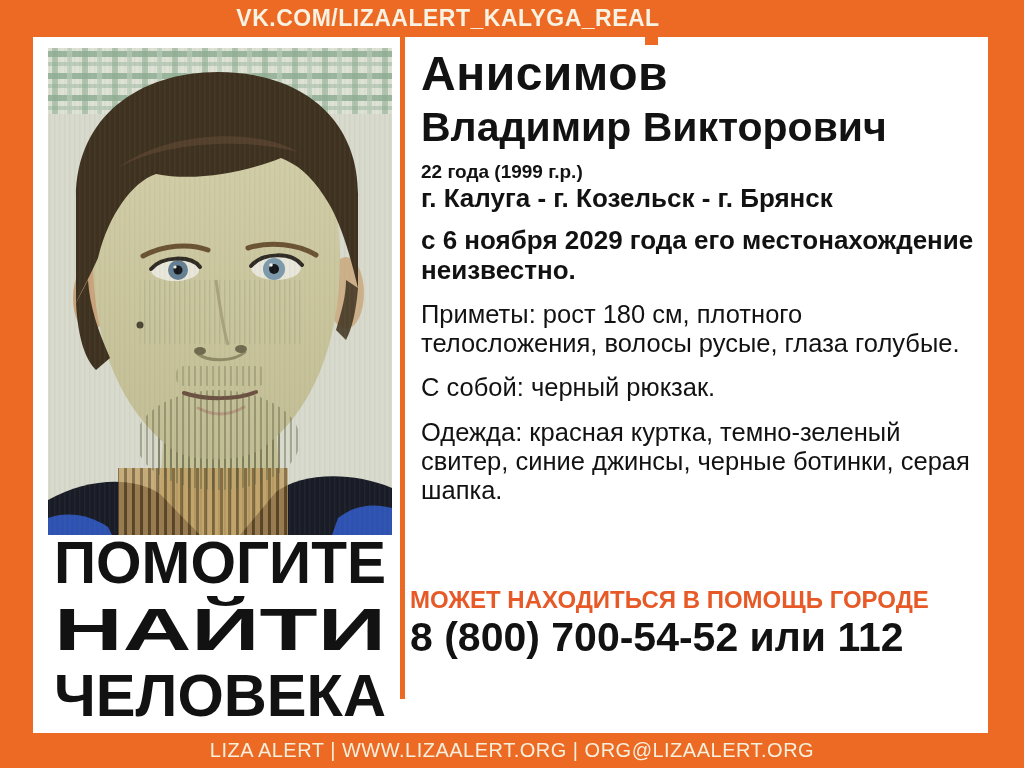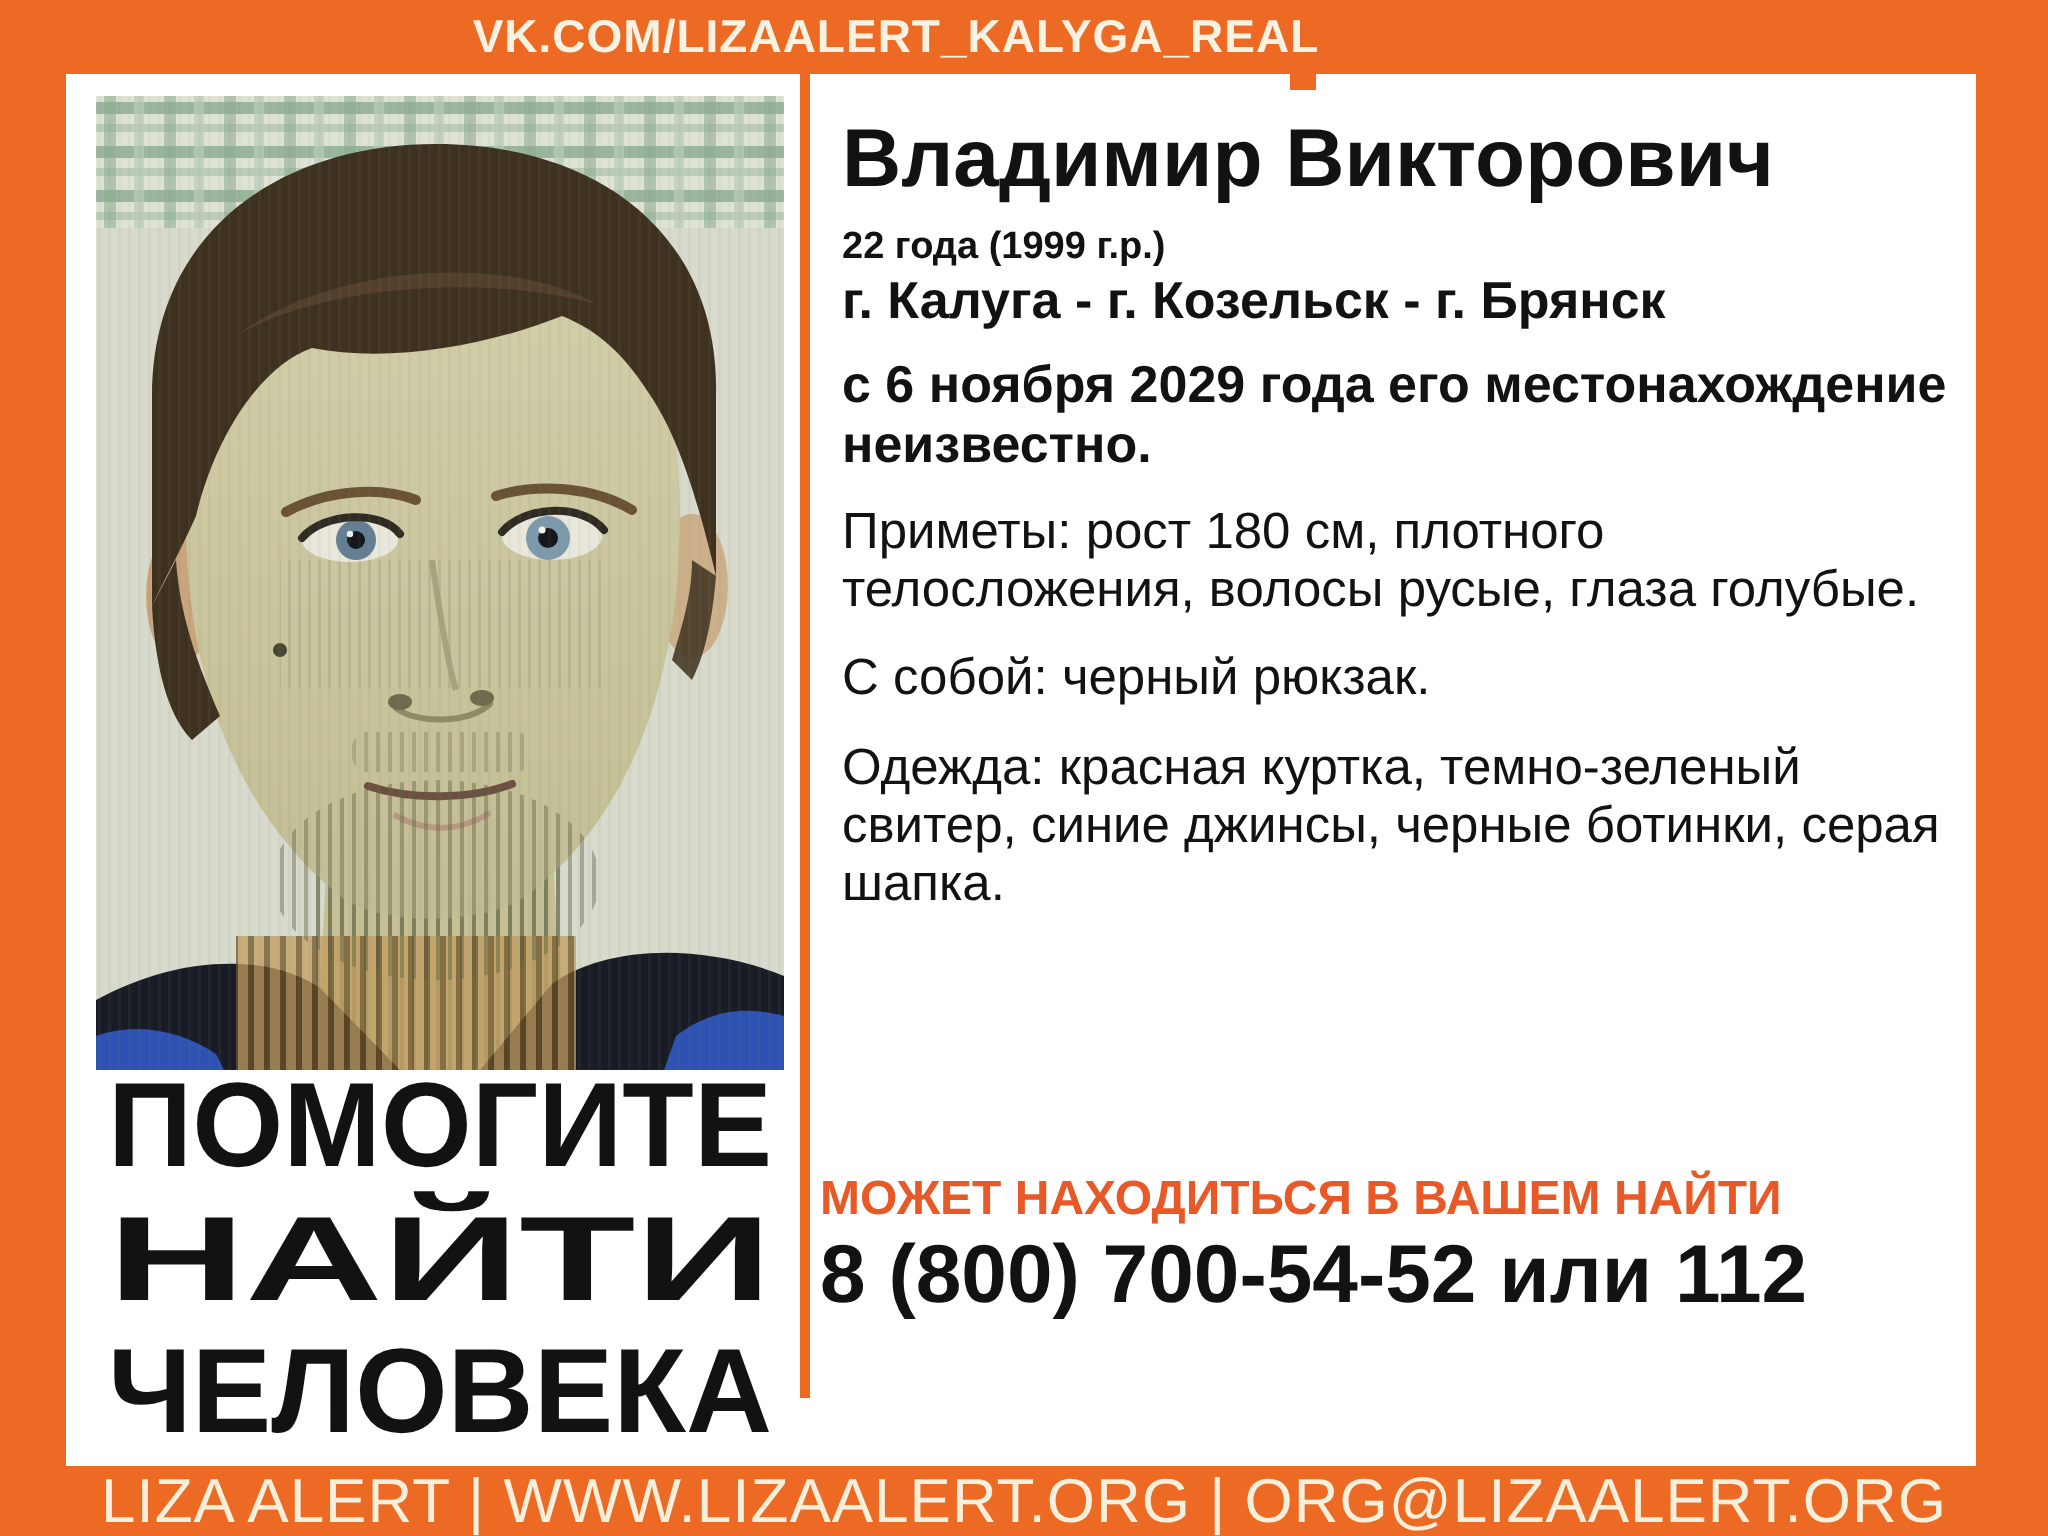--- a/index.html
+++ b/index.html
@@ -30,21 +30,21 @@
   .para b{font-weight:normal;}
 
   .contact{position:absolute;left:410px;top:586px;width:480px;text-align:center;}
   .warn{color:#E75A27;font-size:24px;font-weight:bold;white-space:nowrap;}
   .hotline-note{color:#121212;font-size:17.5px;margin-top:4px;white-space:nowrap;}
   .phone{color:#121212;font-size:41px;font-weight:bold;line-height:1.05;margin-top:2px;white-space:nowrap;}
   .volunteers{color:#E75A27;font-size:28px;font-weight:bold;margin-top:5px;white-space:nowrap;}
 
   .footer{position:absolute;left:0;top:733px;width:1024px;height:35px;background:#ED6A24;
           display:flex;align-items:center;justify-content:center;}
-  .footer span{color:#F6EFDC;font-size:31px;letter-spacing:.5px;}
+  .footer span{color:#F6EFDC;font-size:20px;letter-spacing:.5px;}
 </style>
 </head>
 <body>
 
 <div class="poster">
   <div class="canvas"></div>
 
   <div class="topbar">
     <span>VK.COM/LIZAALERT_KALYGA_REAL</span>
   </div>
@@ -141,30 +141,31 @@
 
   <div class="slogan">
     <svg width="344" height="192" viewBox="0 0 344 192" xmlns="http://www.w3.org/2000/svg">
       <text x="6" y="47" font-size="60" textLength="332" lengthAdjust="spacingAndGlyphs">ПОМОГИТЕ</text>
       <text x="6" y="114" font-size="60" textLength="332" lengthAdjust="spacingAndGlyphs">НАЙТИ</text>
       <text x="6" y="180" font-size="60" textLength="332" lengthAdjust="spacingAndGlyphs">ЧЕЛОВЕКА</text>
     </svg>
   </div>
 
   <div class="info">
+    <div class="surname">Анисимов</div>
     <div class="fullname">Владимир Викторович</div>
     <div class="age">22 года (1999 г.р.)</div>
     <div class="route">г. Калуга - г. Козельск - г. Брянск</div>
     <div class="missing">с 6 ноября 2029 года его местонахождение неизвестно.</div>
     <div class="para"><b>Приметы:</b> <span>рост 180 см, плотного телосложения, волосы русые, глаза голубые.</span></div>
     <div class="para"><b>С собой:</b> <span>черный рюкзак.</span></div>
     <div class="para"><b>Одежда:</b> <span>красная куртка, темно-зеленый свитер, синие джинсы, черные ботинки, серая шапка.</span></div>
   </div>
 
   <div class="contact">
-    <div class="warn">МОЖЕТ НАХОДИТЬСЯ В ВАШЕМ НАЙТИ</div>
+    <div class="warn">МОЖЕТ НАХОДИТЬСЯ В ПОМОЩЬ ГОРОДЕ</div>
     <div class="phone">8 (800) 700-54-52 или 112</div>
   </div>
 
   <div class="footer">
     <span>LIZA ALERT | WWW.LIZAALERT.ORG | ORG@LIZAALERT.ORG</span>
   </div>
 </div>
 
 </body></html>

